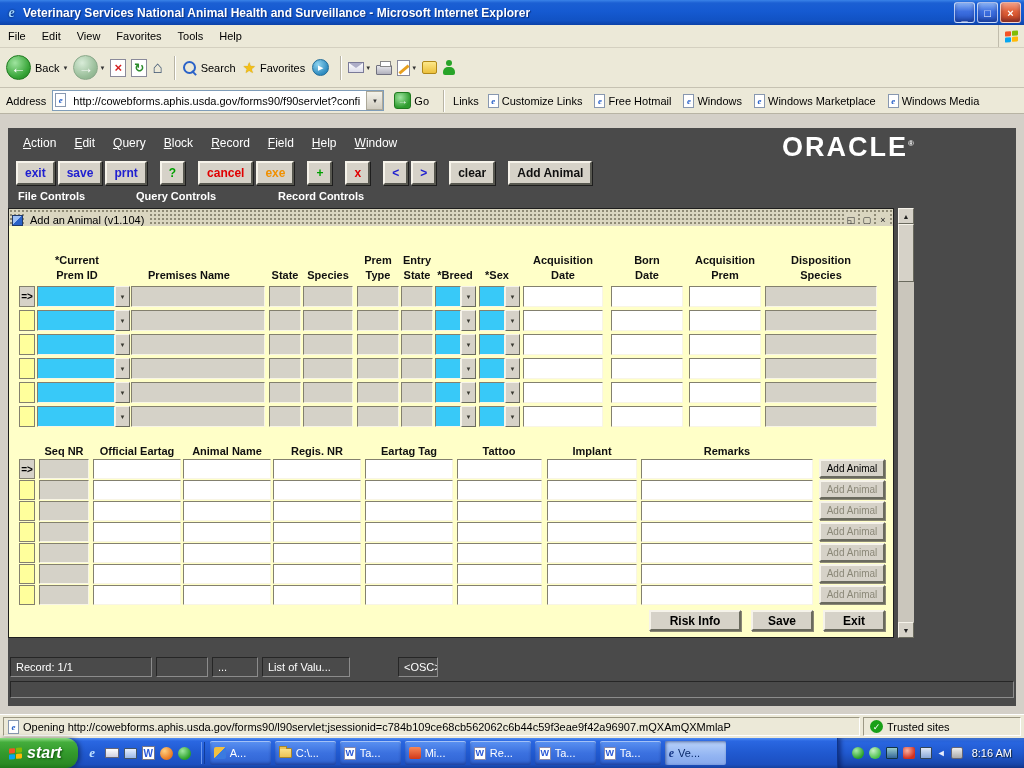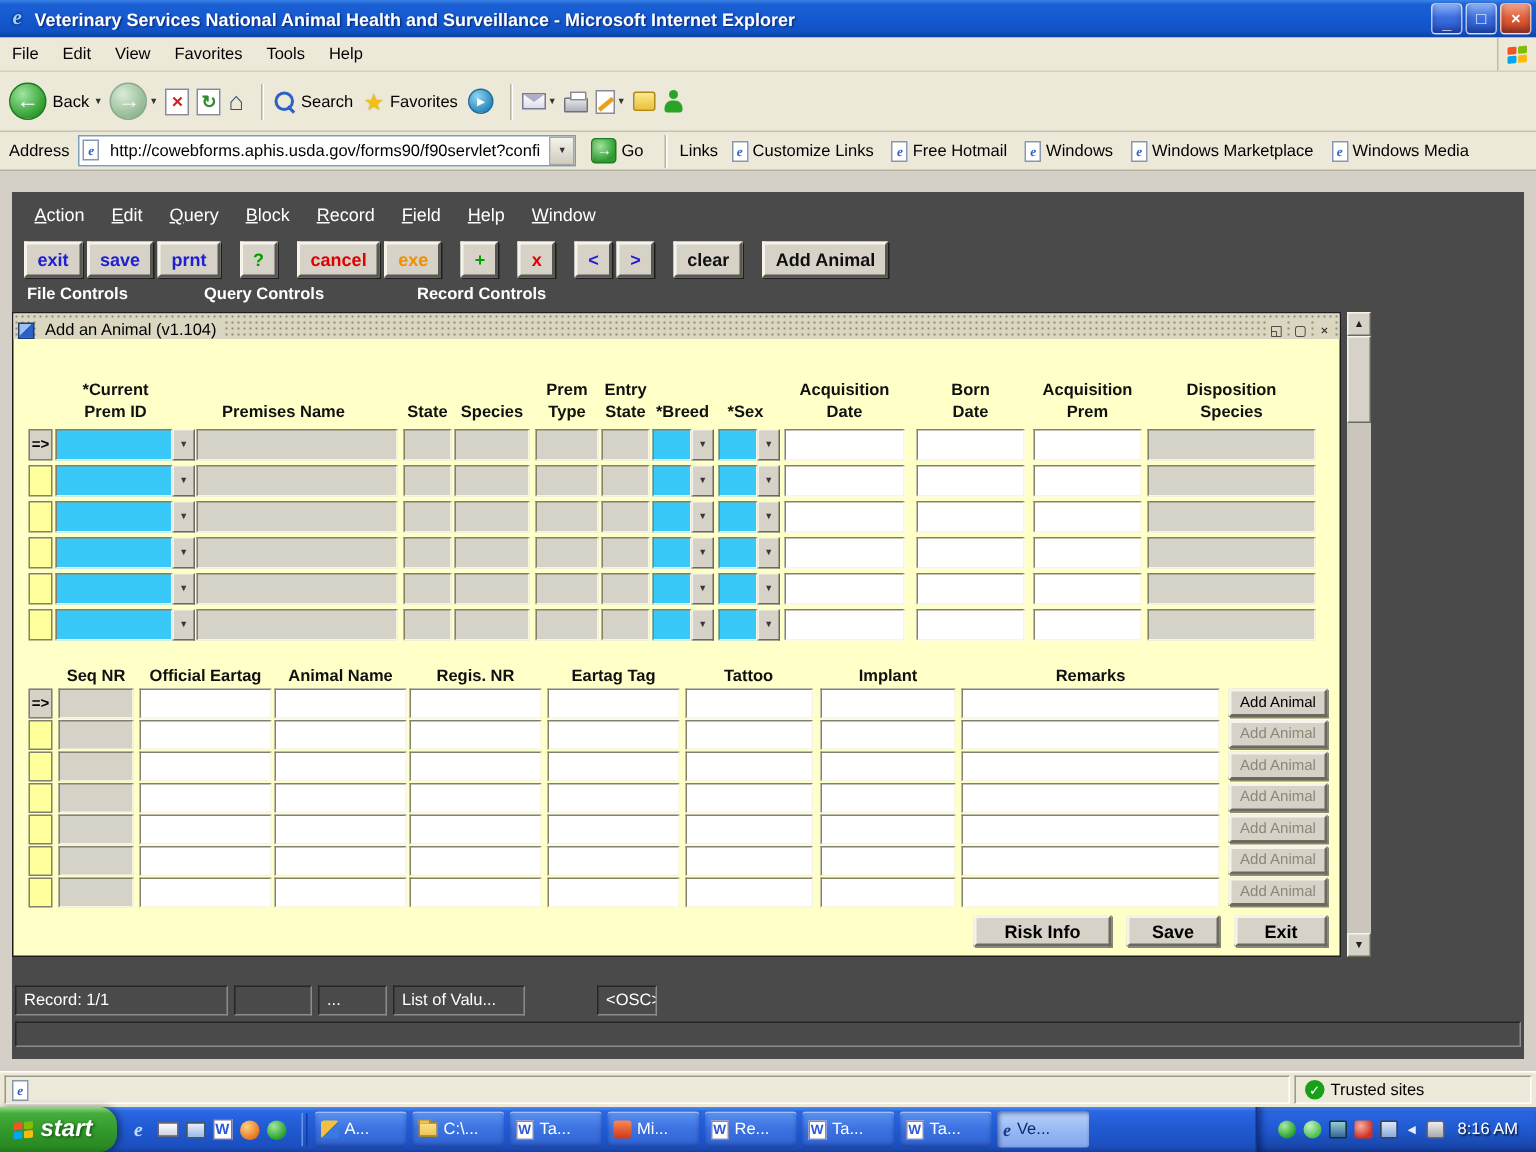--- a/index.html
+++ b/index.html
@@ -274,20 +274,21 @@
       <div class="o-menubar" id="o-menu">
           <div class="o-menu-item"><u>A</u>ction</div>
           <div class="o-menu-item"><u>E</u>dit</div>
           <div class="o-menu-item"><u>Q</u>uery</div>
           <div class="o-menu-item"><u>B</u>lock</div>
           <div class="o-menu-item"><u>R</u>ecord</div>
           <div class="o-menu-item"><u>F</u>ield</div>
           <div class="o-menu-item"><u>H</u>elp</div>
           <div class="o-menu-item"><u>W</u>indow</div>
         </div>
+      <div class="o-logo"><span>ORACLE</span><sup>®</sup></div>
       <div class="o-toolbar" id="o-toolbar">
           <div class="o-btn" style="color: rgb(32, 32, 208);">exit</div>
           <div class="o-btn" style="color: rgb(32, 32, 208);">save</div>
           <div class="o-btn" style="color: rgb(32, 32, 208);">prnt</div>
           <div class="o-btn" style="color: rgb(0, 160, 0); margin-left: 10px;">?</div>
           <div class="o-btn" style="color: rgb(224, 0, 0); margin-left: 10px;">cancel</div>
           <div class="o-btn" style="color: rgb(240, 144, 0);">exe</div>
           <div class="o-btn" style="color: rgb(0, 160, 0); margin-left: 10px;">+</div>
           <div class="o-btn" style="color: rgb(224, 0, 0); margin-left: 10px;">x</div>
           <div class="o-btn" style="color: rgb(32, 32, 208); margin-left: 10px;">&lt;</div>
@@ -521,20 +522,21 @@
       </div>
     <div class="o-ctrl-label" style="left: 10px;">File Controls</div>
         <div class="o-ctrl-label" style="left: 128px;">Query Controls</div>
         <div class="o-ctrl-label" style="left: 270px;">Record Controls</div>
       </div>
   </div>
 
   <div class="ie-status">
     <div class="st-left">
       <span class="pgico">e</span>
+      <span>Opening http://cowebforms.aphis.usda.gov/forms90/l90servlet;jsessionid=c784b109ce68cb562062c6b44c59f3eae9f42a96907.mQXAmQXMmlaP</span>
     </div>
     <div class="st-zone">
       <span class="zone-check">✓</span>
       <span>Trusted sites</span>
     </div>
   </div>
 
   <div class="taskbar">
     <div class="start-btn">
       <span class="xp-flag">

